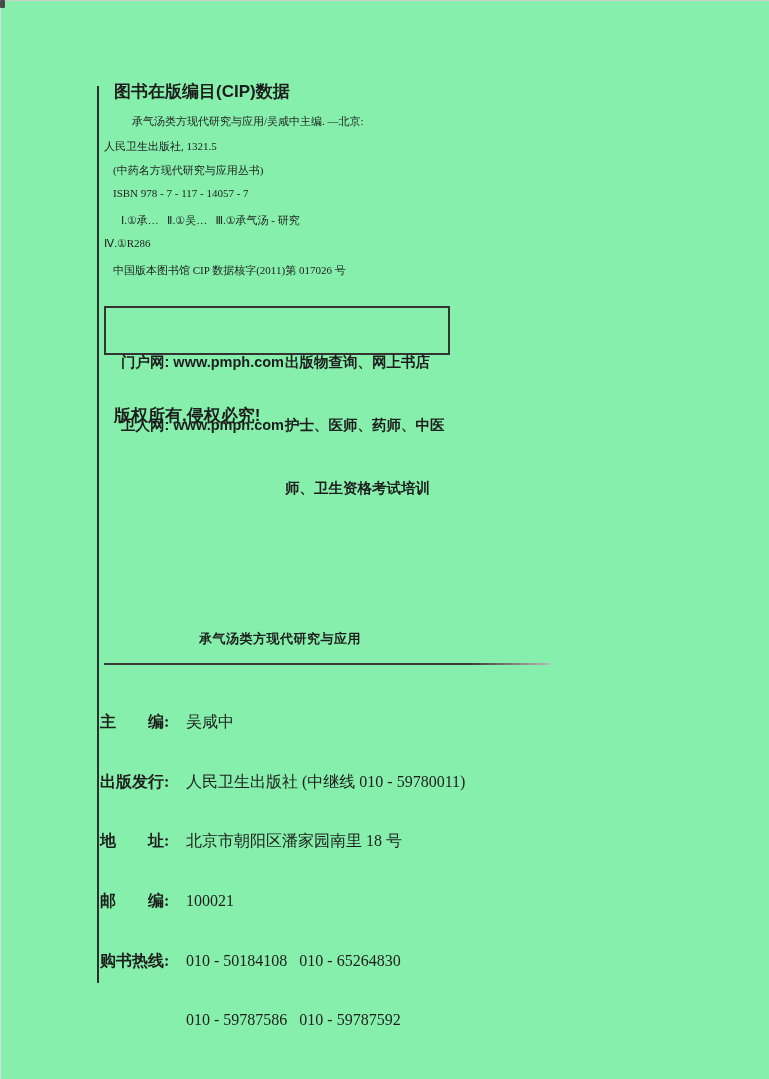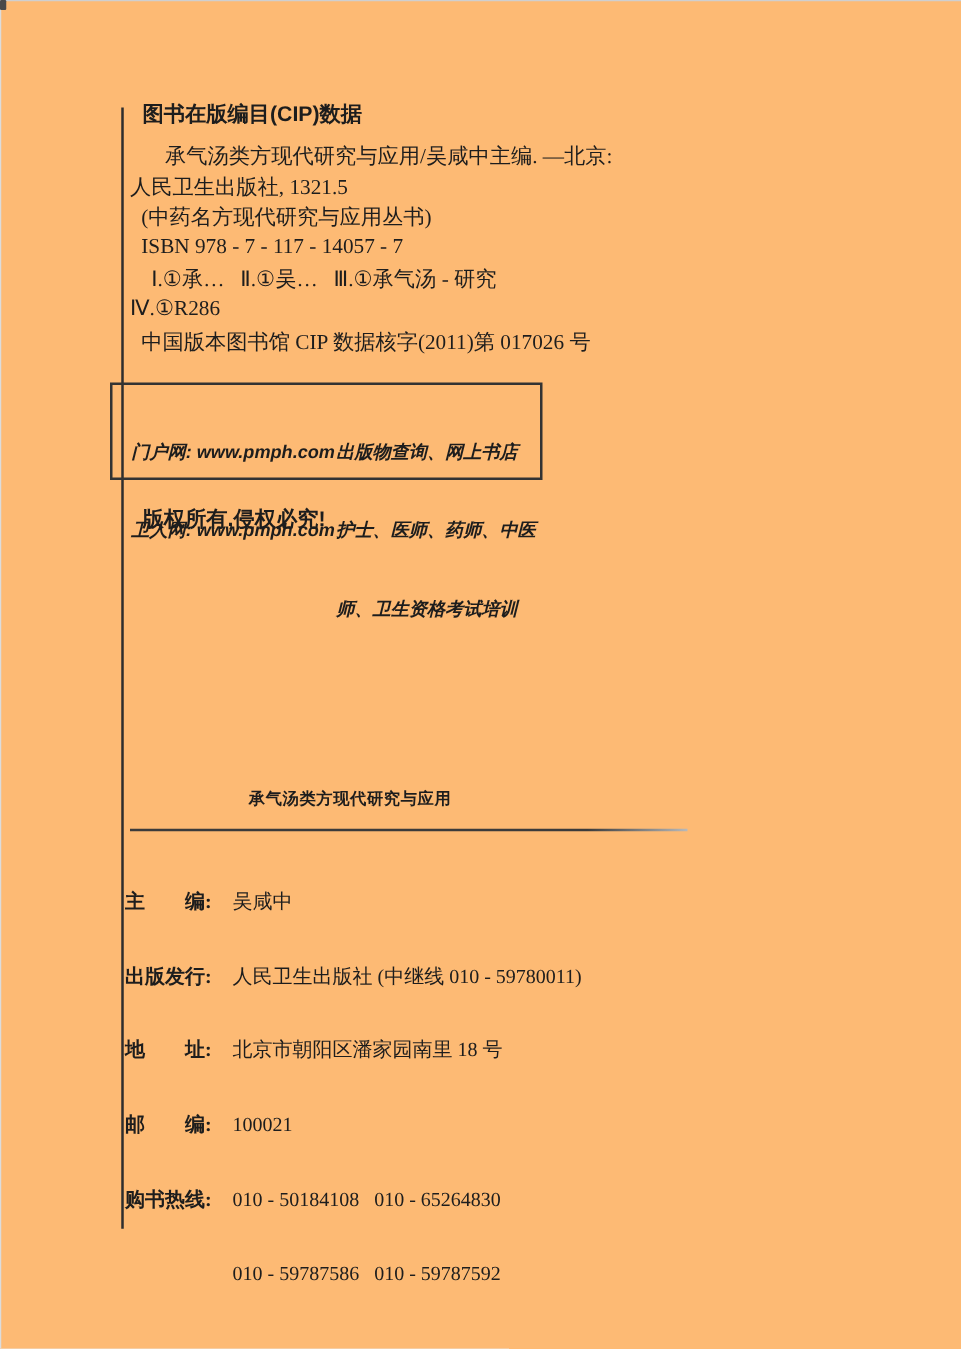--- a/index.html
+++ b/index.html
@@ -1,42 +1,42 @@
 <!DOCTYPE html>
 <html><head>
 <meta charset="utf-8">
 <style>
   html,body{margin:0;padding:0;background:#e9e9e9;}
   .page{
-    position:relative;width:769px;height:1079px;background:#fdba74;
+    position:relative;width:769px;height:1079px;background:#86efac;
     overflow:hidden;font-family:"Liberation Serif",serif;color:#1d1d1d;
   }
   .edge-top{position:absolute;left:0;top:0;width:769px;height:1px;background:#cfcfcf;}
   .edge-left{position:absolute;left:0;top:0;width:1px;height:1079px;background:#dcdcdc;}
   .speck{position:absolute;left:0;top:0;width:5px;height:8px;background:#4a4a4a;border-radius:1px;}
   .vrule{position:absolute;left:97px;top:86px;width:2px;height:897px;background:#2e2e2e;}
 
   .cip-heading{
     position:absolute;left:114px;top:82px;line-height:1.2;
     font-family:"Liberation Sans",sans-serif;font-weight:bold;font-size:17px;white-space:pre;
   }
-  .cl{position:absolute;font-size:17px;line-height:1.2;white-space:pre;}
+  .cl{position:absolute;font-size:11px;line-height:1.2;white-space:pre;}
   #cl1{left:132px;top:115px}
   #cl2{left:104px;top:140px}
   #cl3{left:113px;top:164px}
   #cl4{left:113px;top:187px}
   #cl5{left:121px;top:214px}
   #cl6{left:104px;top:237px}
   #cl7{left:113px;top:264px}
 
   .box{
-    position:absolute;left:88px;top:306px;width:346px;height:78px;
+    position:absolute;left:104px;top:306px;width:346px;height:49px;
     border:2px solid #333;box-sizing:border-box;display:flex;
     font-family:"Liberation Sans",sans-serif;font-weight:bold;font-size:14.5px;
-    line-height:21px;padding:2px 0 0 15px;white-space:pre;font-style:italic;
+    line-height:21px;padding:2px 0 0 15px;white-space:pre;
   }
   .box-left{width:164px;}
   .box-right{flex:1;}
 
   .copyright{
     position:absolute;left:114px;top:406px;line-height:1.2;
     font-family:"Liberation Sans",sans-serif;font-weight:bold;font-size:17px;white-space:pre;text-align:center;
   }
 
   .book-title{

